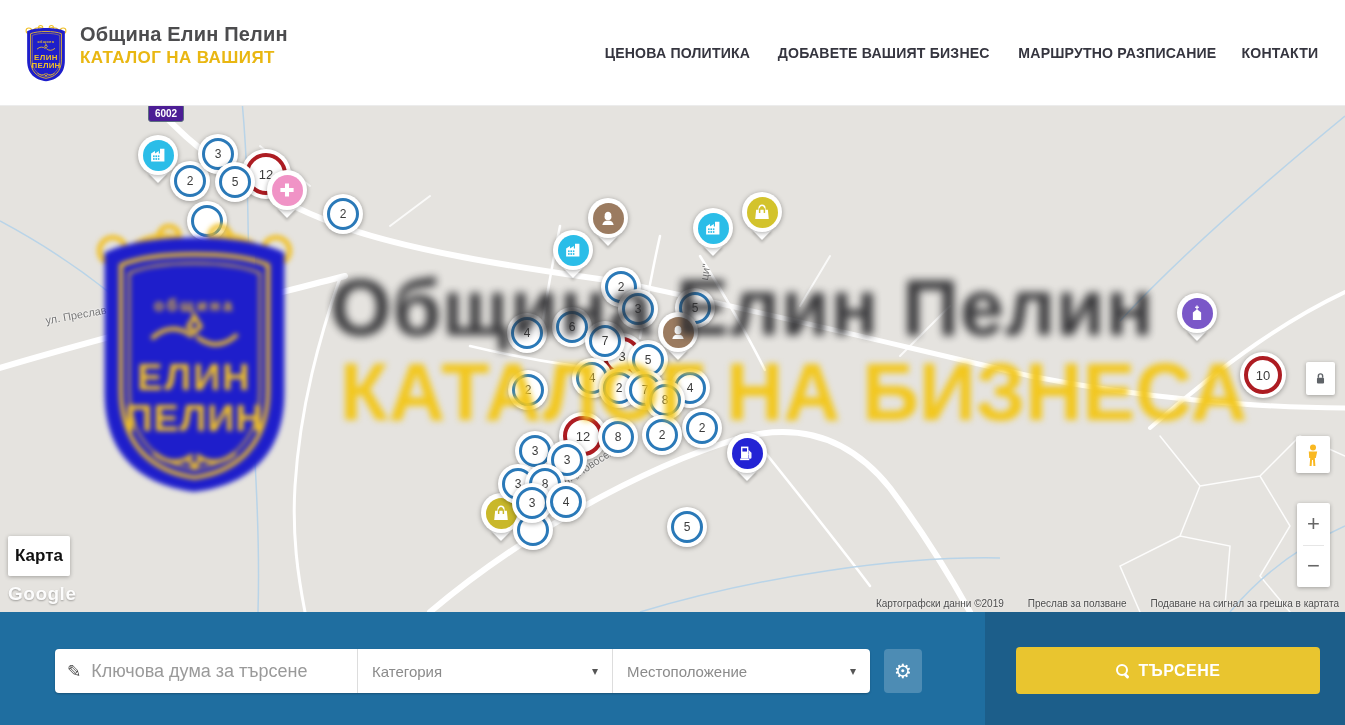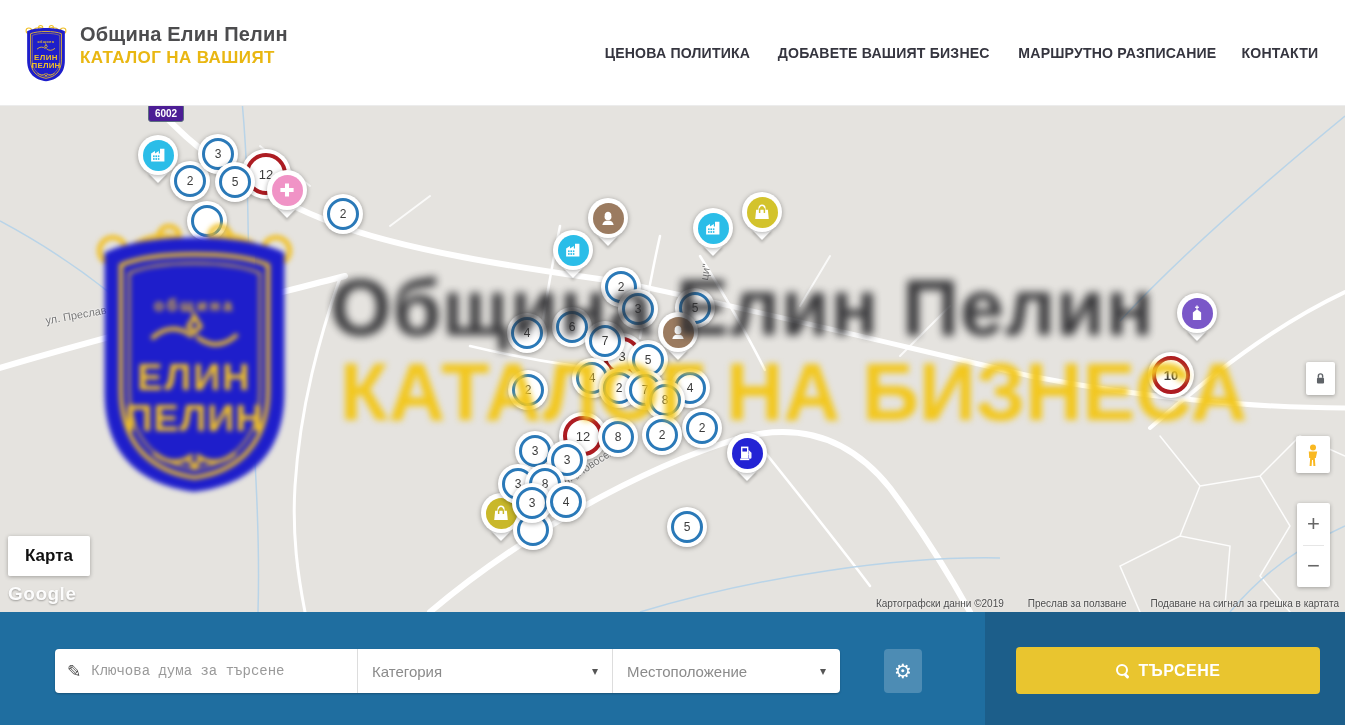--- a/index.html
+++ b/index.html
@@ -48,21 +48,21 @@
   .wm-crest { left:82px; top:108px; filter:blur(2.5px); }
   .wm-title { left:330px; top:156px; font-size:79px; font-weight:bold; color:#2e2e31;
               letter-spacing:1px; white-space:nowrap; filter:blur(4px); opacity:.95; }
   .wm-sub { left:340px; top:240px; font-size:79px; font-weight:bold; color:#f2c71e;
             letter-spacing:0px; white-space:nowrap; transform:scaleY(1.04); filter:blur(3px); }
 
   
   .maptype { position:absolute; left:8px; top:430px; z-index:6; display:flex;
              box-shadow:0 1px 4px rgba(0,0,0,.3); border-radius:2px; overflow:hidden; }
   .maptype button { border:none; background:#fff; height:40px; font-family:"Liberation Sans",sans-serif;
-                    font-size:17px; padding:0 17px; cursor:pointer; }
+                    font-size:17px; padding:0 7px; cursor:pointer; }
   .maptype .active { font-weight:bold; color:#111; }
   .maptype .inactive { color:#565656; border-left:1px solid #e6e6e6; }
 
   .ctl { position:absolute; background:#fff; box-shadow:0 1px 4px rgba(0,0,0,.3); border-radius:2px;
          z-index:6; display:flex; align-items:center; justify-content:center; cursor:pointer; }
   .ctl-lock { left:1306px; top:256px; width:29px; height:33px; }
   .ctl-peg { left:1296px; top:330px; width:34px; height:37px; }
   .ctl-zoom { left:1297px; top:397px; width:33px; height:84px; flex-direction:column; padding:0; }
   .zbtn { width:33px; height:41px; display:flex; align-items:center; justify-content:center;
           font-size:22px; color:#666; cursor:pointer; }
@@ -76,26 +76,26 @@
   .attrib span { cursor:pointer; }
 
   
   .searchbar { position:absolute; left:0; top:612px; width:1345px; height:113px; background:#1f6ea0; z-index:20; }
   .searchbar .dark { position:absolute; right:0; top:0; width:360px; height:113px; background:#1c5e8a; }
   .sform { position:absolute; left:55px; top:37px; height:44px; display:flex; background:#fff;
            border-radius:4px; box-shadow:0 1px 2px rgba(0,0,0,.25); }
   .seg { height:44px; display:flex; align-items:center; }
   .seg + .seg { border-left:1px solid #ddd; }
   .seg-kw { width:302px; padding:0 12px; gap:10px; }
-  .seg-kw input { border:none; outline:none; flex:1; font-size:14px; color:#333;
-                  font-family:Liberation Mono, monospace; }
+  .seg-kw input { border:none; outline:none; flex:1; font-size:18px; color:#333;
+                  font-family:Liberation Sans, sans-serif; }
   .seg-kw input::placeholder { color:#9a9a9a; }
   .pencil { color:#4a4a4a; font-size:17px; }
   .selbox { justify-content:space-between; padding:0 14px; cursor:pointer; }
-  .sel-cat { width:255px; } .sel-loc { width:228px; }
+  .sel-cat { width:255px; } .sel-loc { width:258px; }
   .selbox .val { font-size:15px; color:#8b8b8b; }
   .selbox .caret { color:#555; font-size:12px; }
   .gearbtn { position:absolute; left:884px; top:37px; width:38px; height:44px; background:#4d8cb4;
              border:none; border-radius:4px; color:#fff; cursor:pointer; display:flex;
              align-items:center; justify-content:center; }
   .gearbtn span { font-family:"DejaVu Sans",sans-serif; font-size:20px; line-height:1; }
   .searchbtn { position:absolute; left:1016px; top:35px; width:304px; height:47px; background:#e9c52f;
                border:none; border-radius:4px; color:#fff; font-weight:bold; font-size:16px;
                letter-spacing:.5px; cursor:pointer; display:flex; align-items:center;
                justify-content:center; gap:10px; font-family:"Liberation Sans",sans-serif; }
@@ -440,21 +440,21 @@
           <span class="pinc">
             <span class="pini" style="background:#7a57c8;color:#7a57c8">
               <svg viewBox="0 0 24 24" fill="#fff">
                 <path d="M7.5 11.5L12 8l4.5 3.5V19.5h-9z"></path>
                 <rect x="11.3" y="3.8" width="1.4" height="4.4"></rect>
                 <rect x="9.9" y="5.1" width="4.2" height="1.3"></rect>
               </svg>
             </span>
           </span>
         </div>
-        <div class="cluster red" style="left: 1148px; top: 246px; width: 46px; height: 46px; font-weight: bold;">
+        <div class="cluster red" style="left: 1240px; top: 246px; width: 46px; height: 46px;">
           <span class="ring"></span>
           <span class="cnt">10</span>
         </div>
       </div>
 
     <svg class="wm wm-crest" width="225" height="286">
         <use href="#crest"></use>
       </svg>
     <div class="wm wm-title">Община Елин Пелин</div>
     <div class="wm wm-sub">КАТАЛОГ НА БИЗНЕСА</div>

